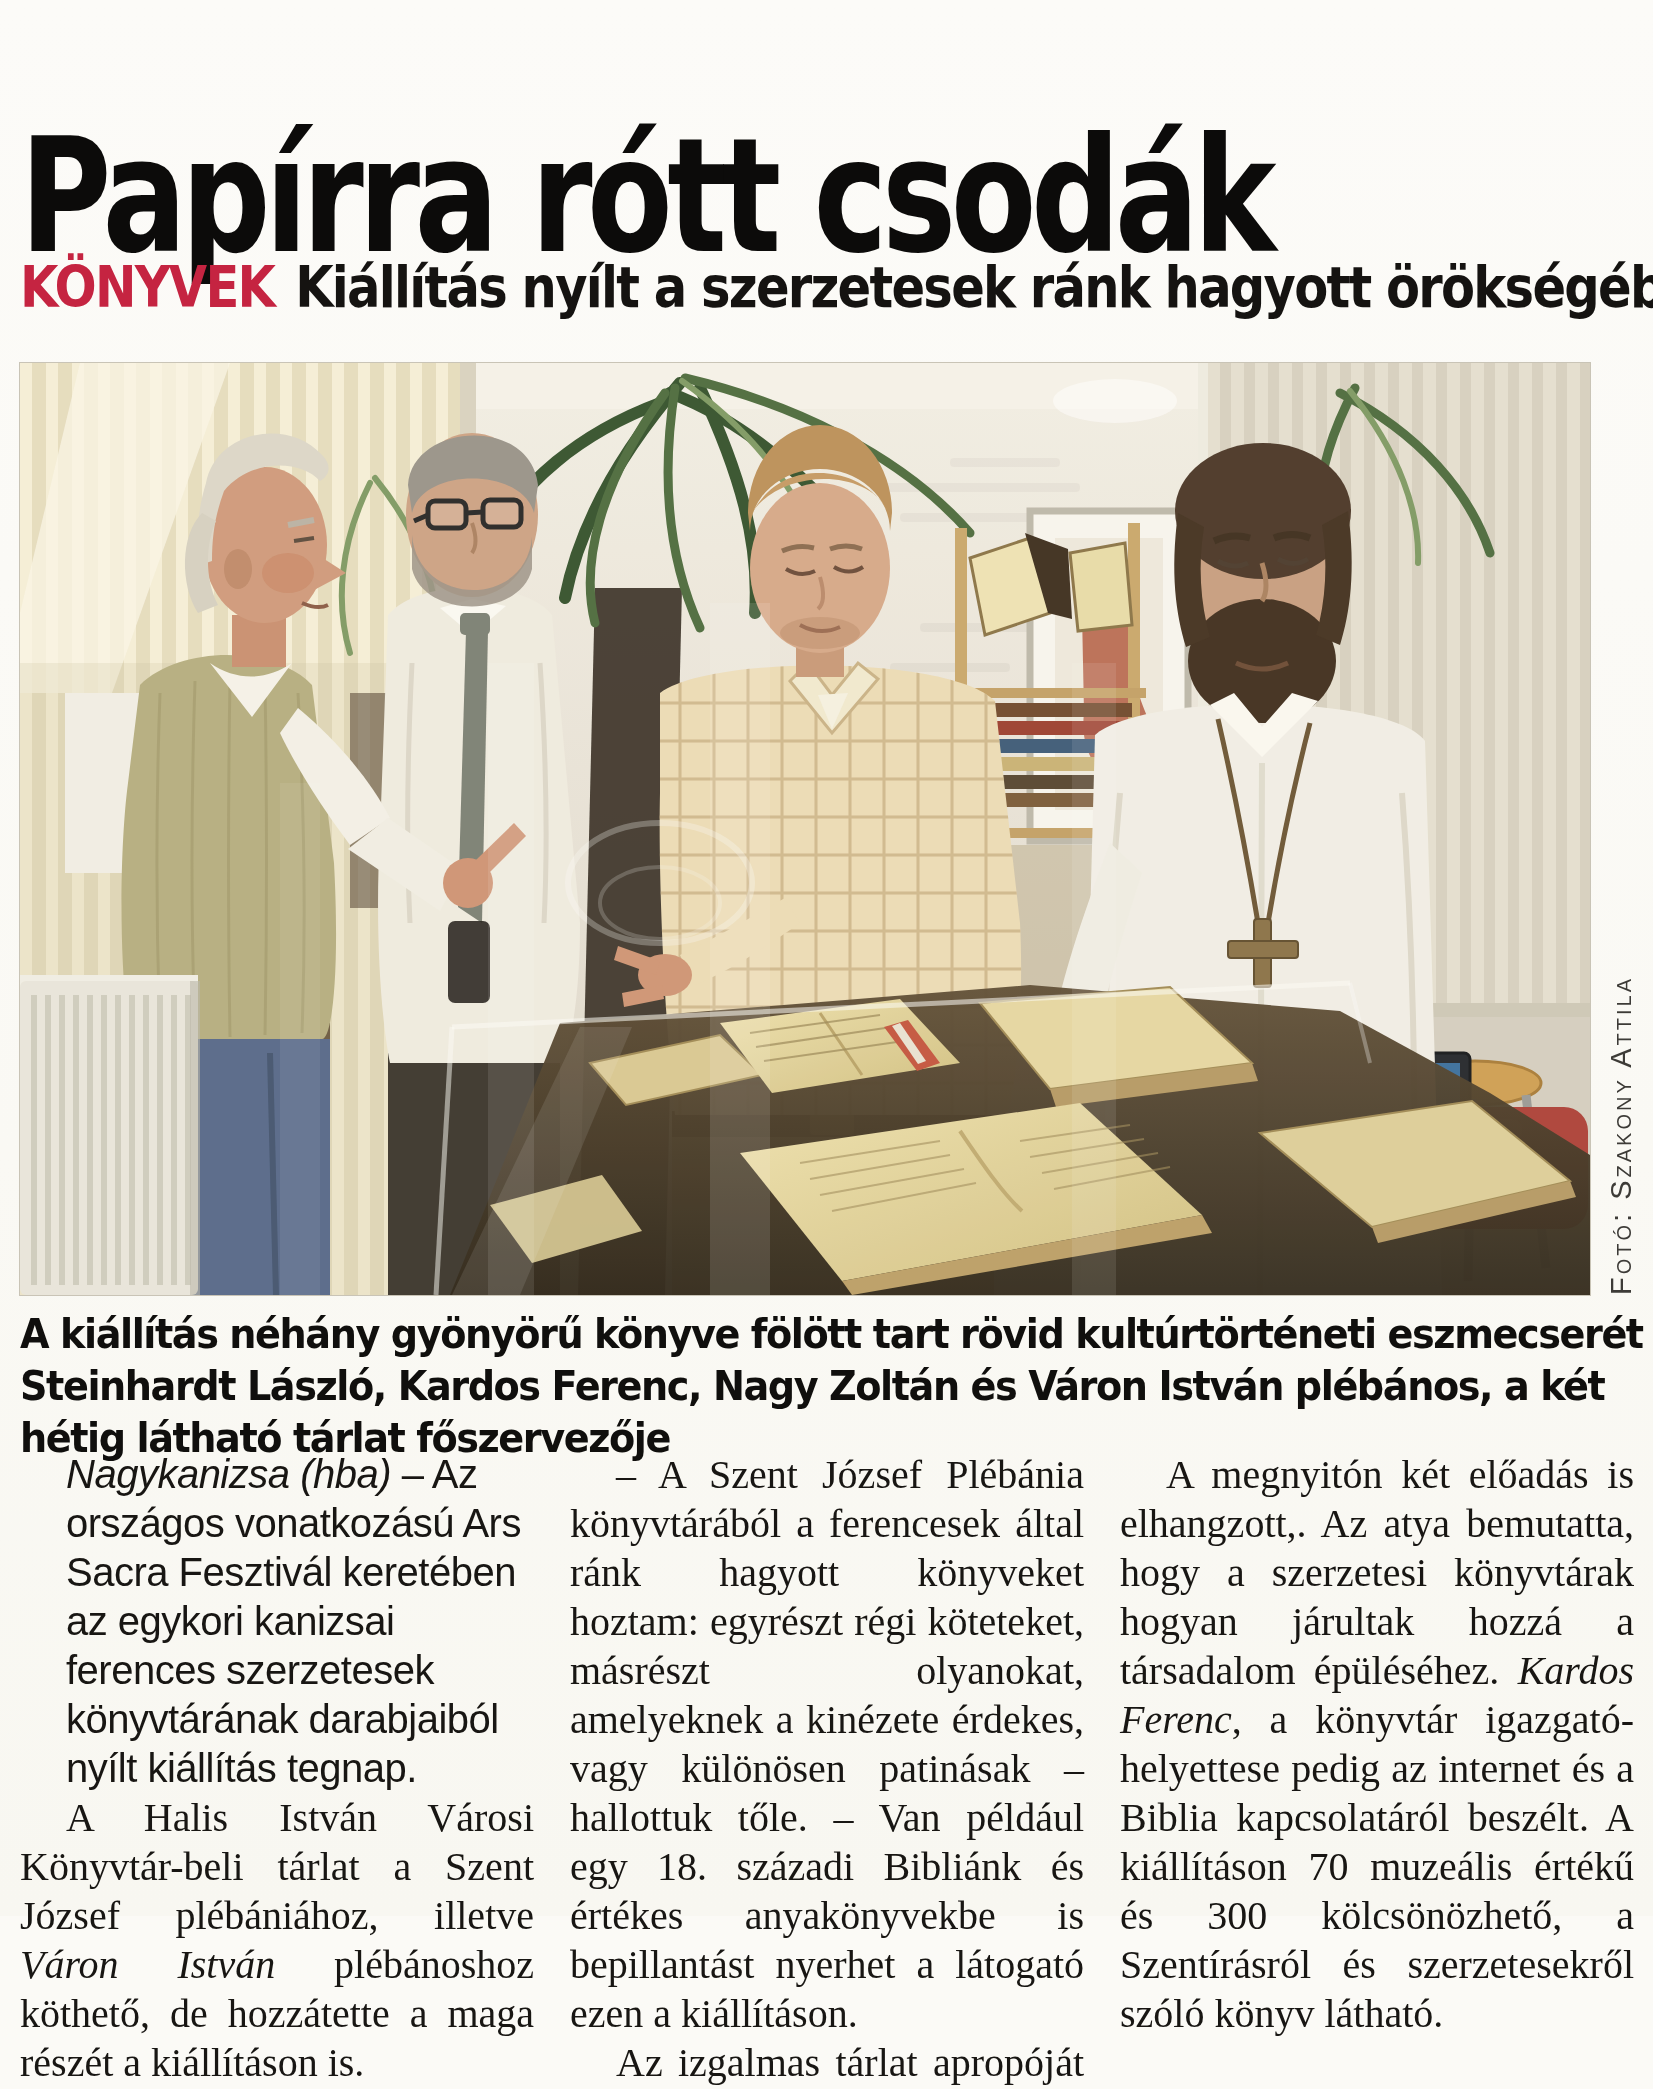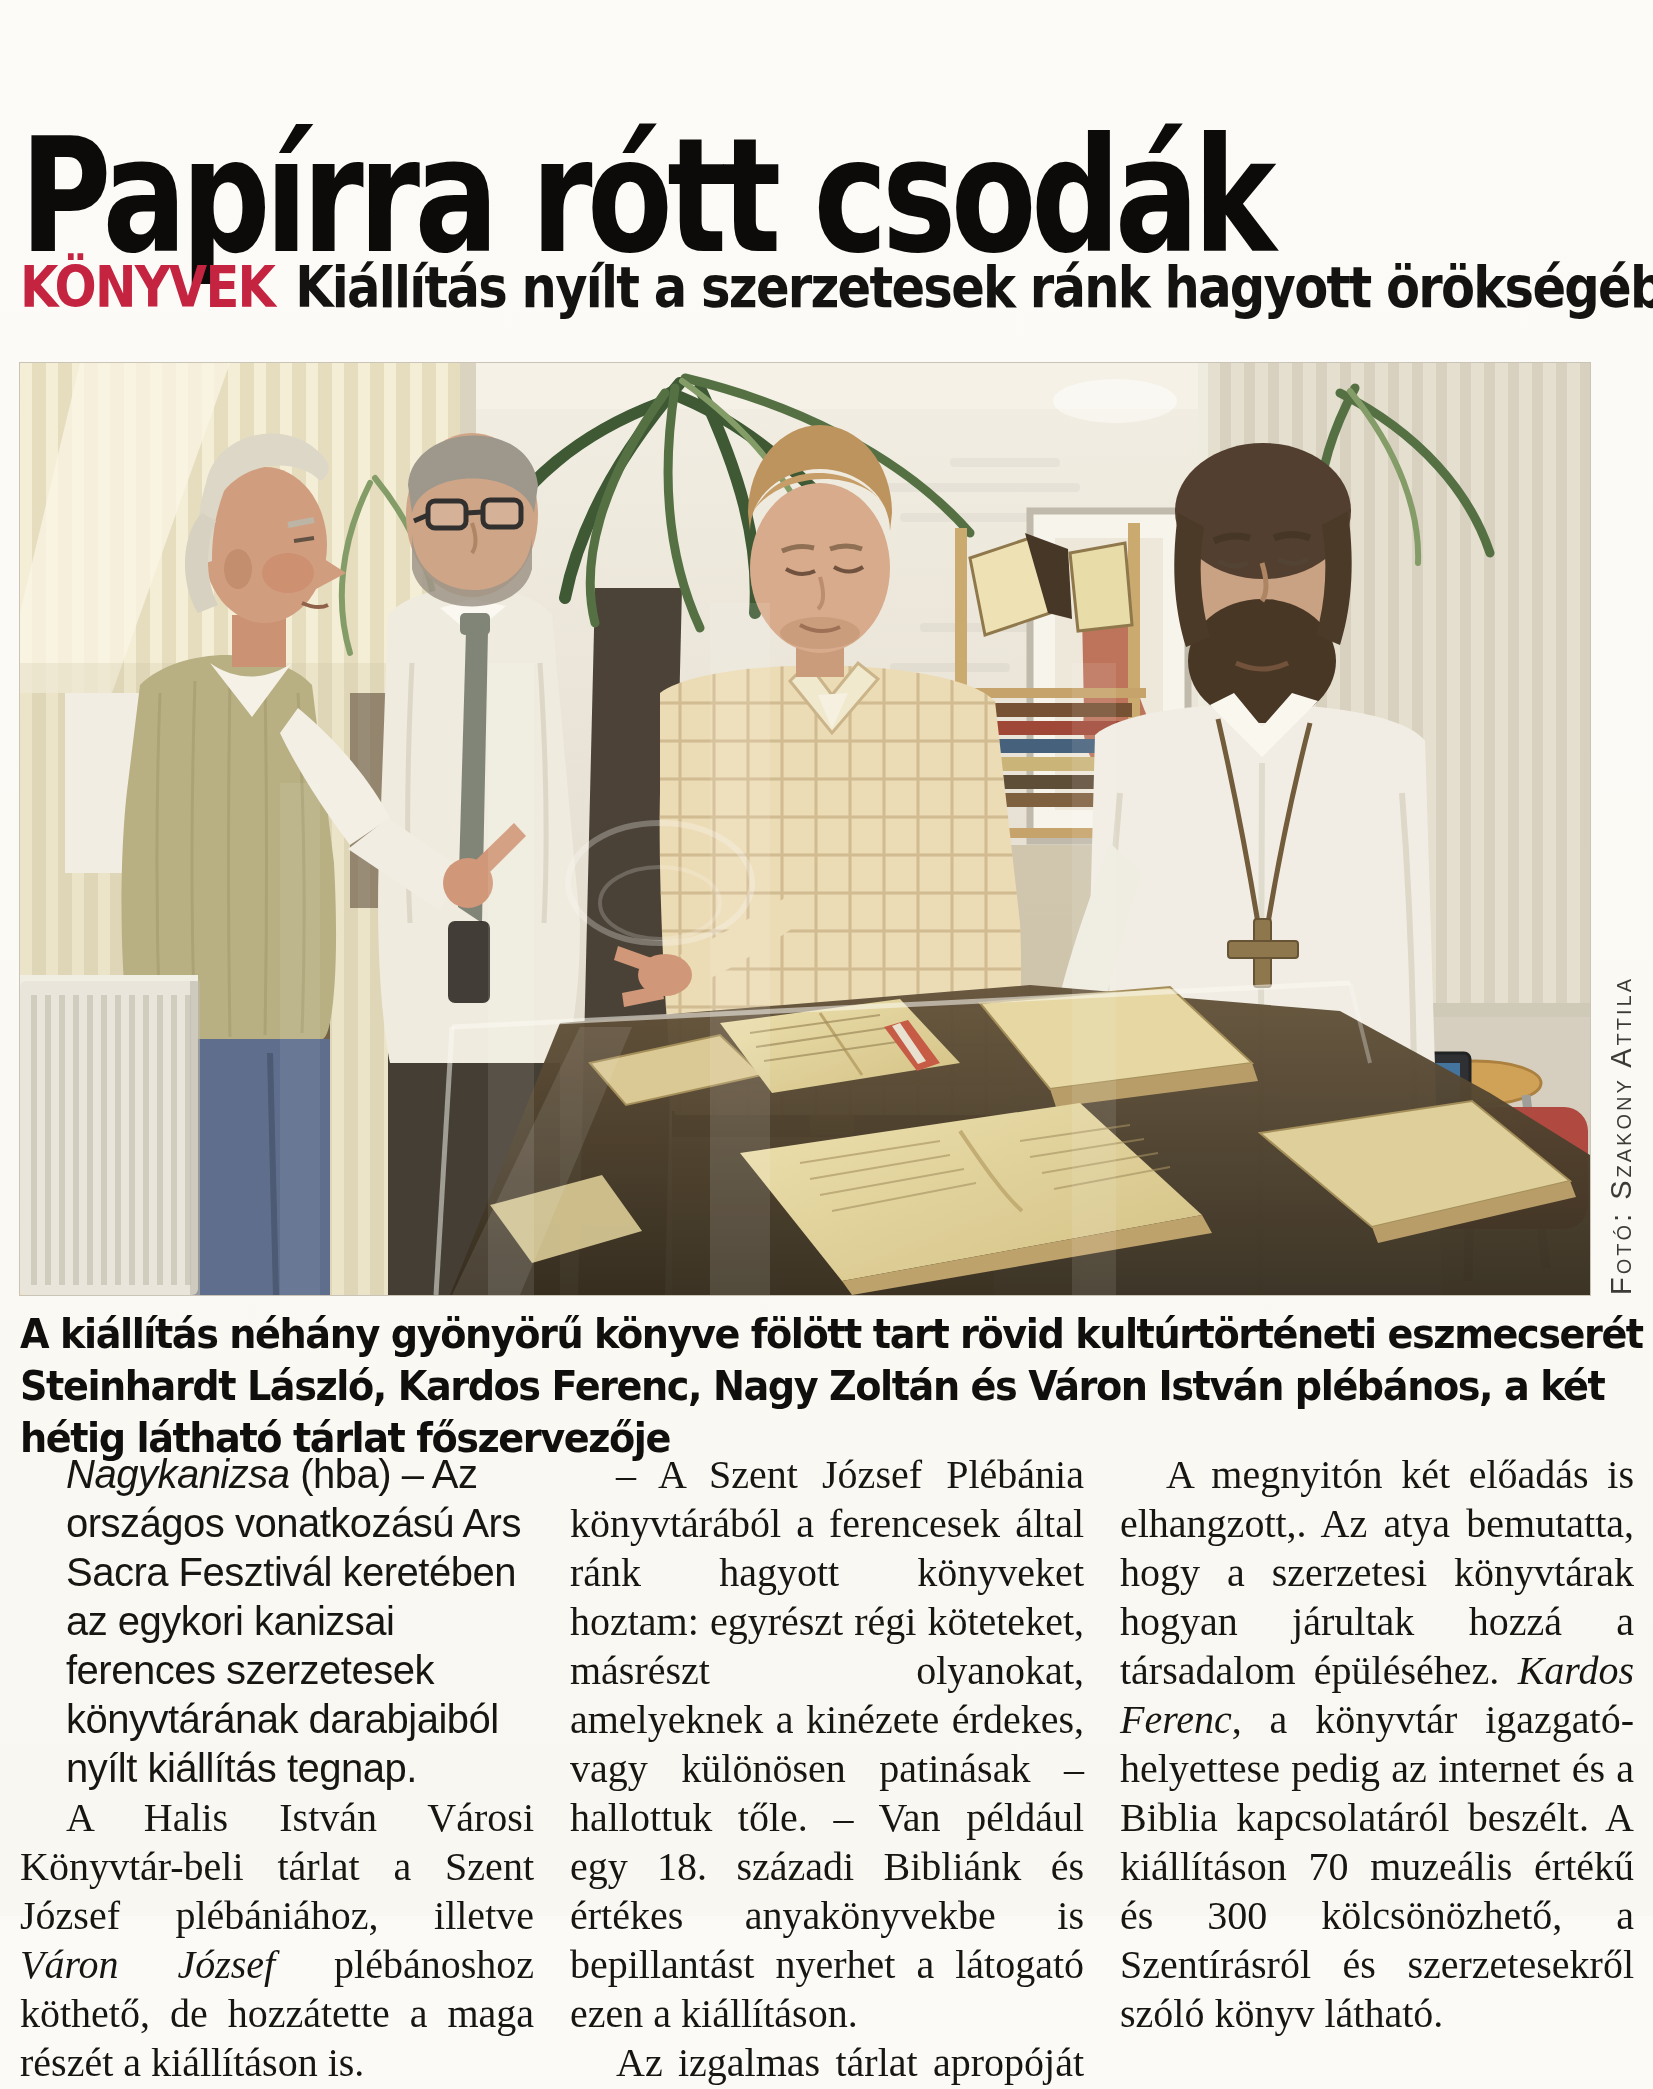--- a/index.html
+++ b/index.html
@@ -64,21 +64,21 @@
     display:flex;gap:36px;
   }
   .col{flex:1;font-size:40px;line-height:49px;text-align:justify;color:#181613;}
   .col p{margin:0;}
   .lead{
     font-family:"Liberation Sans", sans-serif;
     text-align:left;padding-left:46px;margin:0 0 49px 0;
     letter-spacing:-.5px;line-height:49px;
   }
   .lead .loc{font-weight:normal;font-style:italic;}
-  .lead .src{margin-top:48px;}
+  .lead .src{font-style:italic;margin-top:48px;}
   .ind{text-indent:46px;}
   .em-name{font-style:italic;}
 </style>
 </head>
 <body>
 
 <div class="page">
 
   <h1 class="headline">Papírra rótt csodák</h1>
 
@@ -421,21 +421,21 @@
 
   <div class="photo-credit">
     <span>Fotó: Szakony Attila</span>
   </div>
 
   <figcaption class="caption">A kiállítás néhány gyönyörű könyve fölött tart rövid kultúrtörténeti eszmecserét Steinhardt László, Kardos Ferenc, Nagy Zoltán és Váron István plébános, a két hétig látható tárlat főszervezője</figcaption>
 
   <div class="body-cols">
     <div class="col">
       <p class="lead"><span class="loc">Nagykanizsa</span><span class="src"> (hba) </span><span>– Az országos vonatkozású Ars Sacra Fesztivál keretében az egykori kanizsai ferences szerzetesek könyvtárának darabjaiból nyílt kiállítás tegnap.</span></p>
-      <p class="ind"><span>A Halis István Városi Könyvtár-beli tárlat a Szent József plébániához, illetve </span><span class="em-name">Váron József</span><span> plébánoshoz köthető, de hozzátette a maga részét a kiállításon is.</span></p>
+      <p class="ind"><span>A Halis István Városi Könyvtár-beli tárlat a Szent József plébániához, illetve </span><span class="em-name">Váron István</span><span> plébánoshoz köthető, de hozzátette a maga részét a kiállításon is.</span></p>
     </div>
     <div class="col">
       <p class="ind">– A Szent József Plébánia könyvtárából a ferencesek által ránk hagyott könyveket hoztam: egyrészt régi köteteket, másrészt olyanokat, amelyeknek a kinézete érdekes, vagy különösen patinásak – hallottuk tőle. – Van például egy 18. századi Bibliánk és értékes anyakönyvekbe is bepillantást nyerhet a látogató ezen a kiállításon.</p>
       <p class="ind">Az izgalmas tárlat apropóját a szerzetesek éve és a</p>
     </div>
     <div class="col">
       <p class="ind"><span>A megnyitón két előadás is elhangzott,. Az atya bemutatta, hogy a szerzetesi könyvtárak hogyan járultak hozzá a társadalom épüléséhez. </span><span class="em-name">Kardos Ferenc</span><span>, a könyvtár igazgató-helyettese pedig az internet és a Biblia kapcsolatáról beszélt. A kiállításon 70 muzeális értékű és 300 kölcsönözhető, a Szentírásról és szerzetesekről szóló könyv látható.</span></p>
     </div>
   </div>
 

